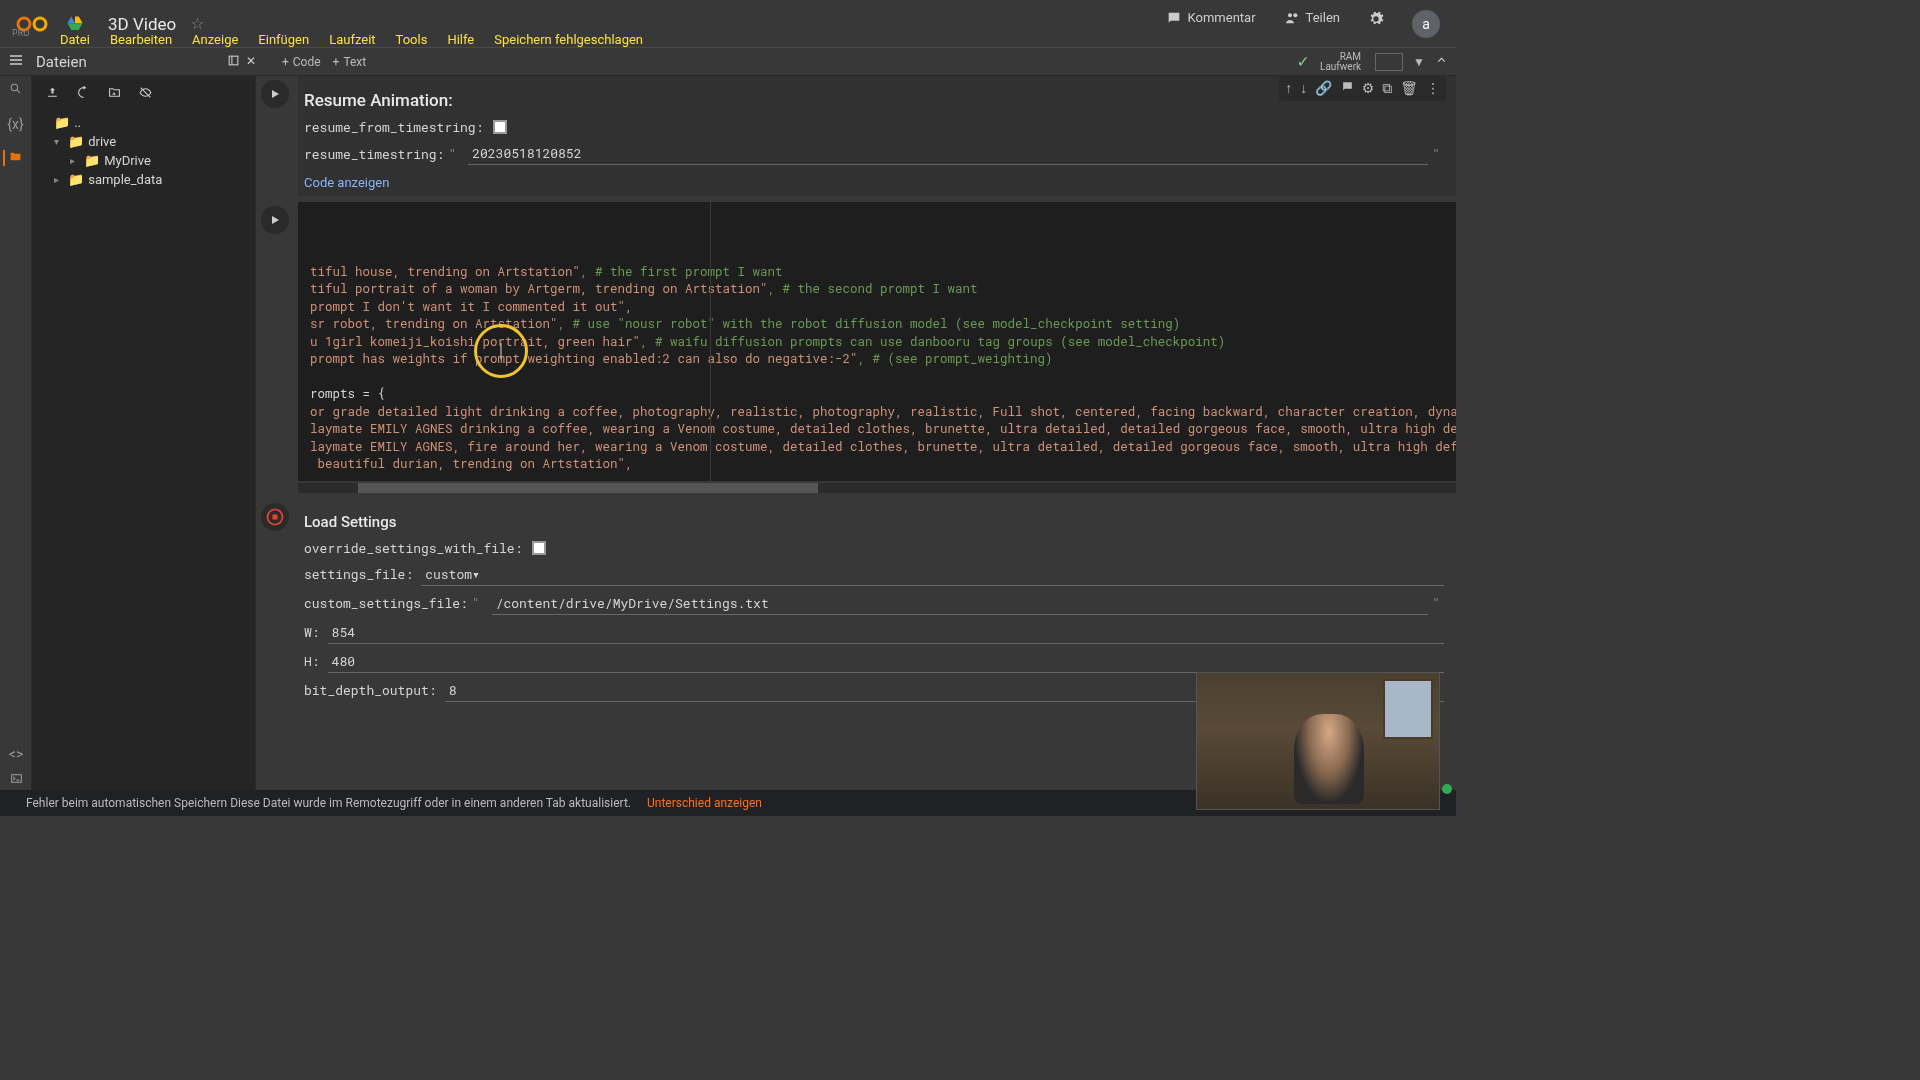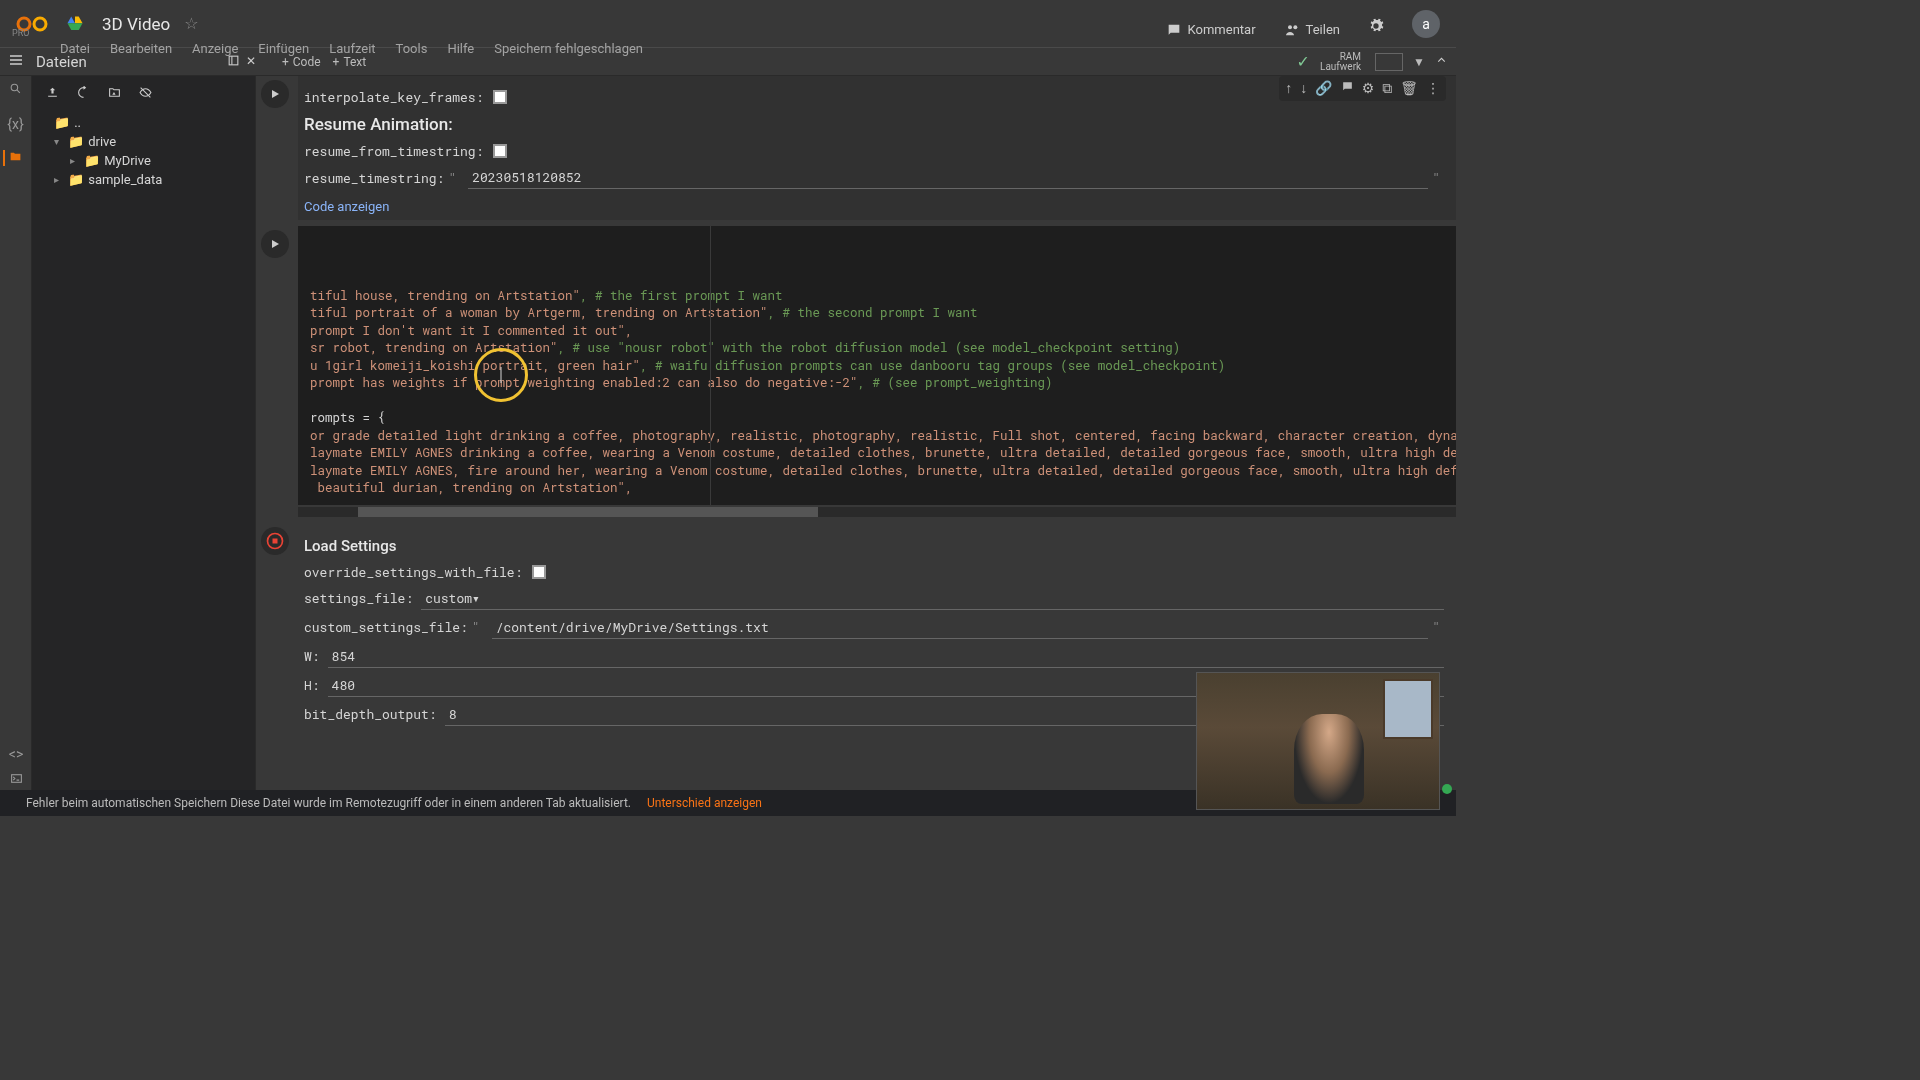--- a/index.html
+++ b/index.html
@@ -5,26 +5,26 @@
 * { margin: 0; padding: 0; box-sizing: border-box; }
 body { font-family: Roboto, Arial, sans-serif; background: #383838; color: #d5d5d5; font-size: 13px; overflow: hidden; width: 1456px; height: 816px; position: relative; }
 
 
 .header { background: #383838; height: 48px; display: flex; align-items: center; padding: 0 16px; border-bottom: 1px solid #4a4a4a; }
 .logo-area { display: flex; align-items: center; gap: 6px; }
 .colab-logo { width: 36px; height: 20px; position: relative; }
 .colab-logo svg { width: 36px; height: 20px; }
 .pro-badge { font-size: 9px; color: #888; position: absolute; left: 12px; top: 28px; }
 .drive-icon { width: 18px; height: 18px; margin-left: 8px; }
-.doc-title { font-size: 17px; color: #e8e8e8; margin-left: 12px; }
+.doc-title { font-size: 17px; color: #e8e8e8; margin-left: 18px; }
 .star-icon { color: #888; margin-left: 8px; font-size: 16px; cursor: pointer; }
 .menu-bar { position: absolute; top: 28px; left: 50px; display: flex; gap: 0; font-size: 13px; }
-.menu-bar span { padding: 4px 10px; color: #a3a3a3; cursor: pointer; margin-top: 9px; }
+.menu-bar span { padding: 4px 10px; color: #fde047; cursor: pointer; }
 .save-error { color: #f28b82; }
-.header-right { margin-left: auto; display: flex; align-items: flex-end; gap: 28px; }
+.header-right { margin-left: auto; display: flex; align-items: flex-start; gap: 28px; }
 .header-btn { display: flex; align-items: center; gap: 6px; color: #ccc; cursor: pointer; }
 .avatar { width: 28px; height: 28px; border-radius: 50%; background: #5f6368; color: #fff; display: flex; align-items: center; justify-content: center; font-size: 14px; }
 .gear-icon { font-size: 18px; color: #ccc; cursor: pointer; }
 
 
 .toolbar2 { display: flex; height: 28px; padding: 0 8px; border-bottom: 1px solid #2a2a2a; font-size: 12px; }
 .sidebar-title { font-size: 15px; color: #d5d5d5; padding-left: 28px; }
 .sidebar-title-row { display: flex; align-items: center; width: 256px; justify-content: space-between; padding-right: 8px; }
 .add-buttons { display: flex; gap: 12px; margin-left: 18px; }
 .add-btn { display: flex; align-items: center; gap: 4px; color: #bbb; cursor: pointer; }
@@ -276,24 +276,20 @@
         <span class="cell-toolbar-icon">🔗</span>
         <span class="cell-toolbar-icon"><svg class="icon-sm" viewBox="0 0 24 24">
               <path d="M4 4h16v12H7l-3 3z"></path>
             </svg></span>
         <span class="cell-toolbar-icon">⚙</span>
         <span class="cell-toolbar-icon">⧉</span>
         <span class="cell-toolbar-icon">🗑</span>
         <span class="cell-toolbar-icon">⋮</span>
       </div>
       <div class="cell-body">
-        <div class="form-row">
-          <span class="form-label">interpolate_key_frames:</span>
-          <span class="form-check"></span>
-        </div>
         <div class="section-heading">Resume Animation:</div>
         <div class="form-row">
           <span class="form-label">resume_from_timestring:</span>
           <span class="form-check"></span>
         </div>
         <div class="form-row">
           <span class="form-label">resume_timestring:</span>
           <span class="form-quote">"</span>
           <input class="form-text-input" value="20230518120852" style="">
           <span class="form-quote">"</span>

